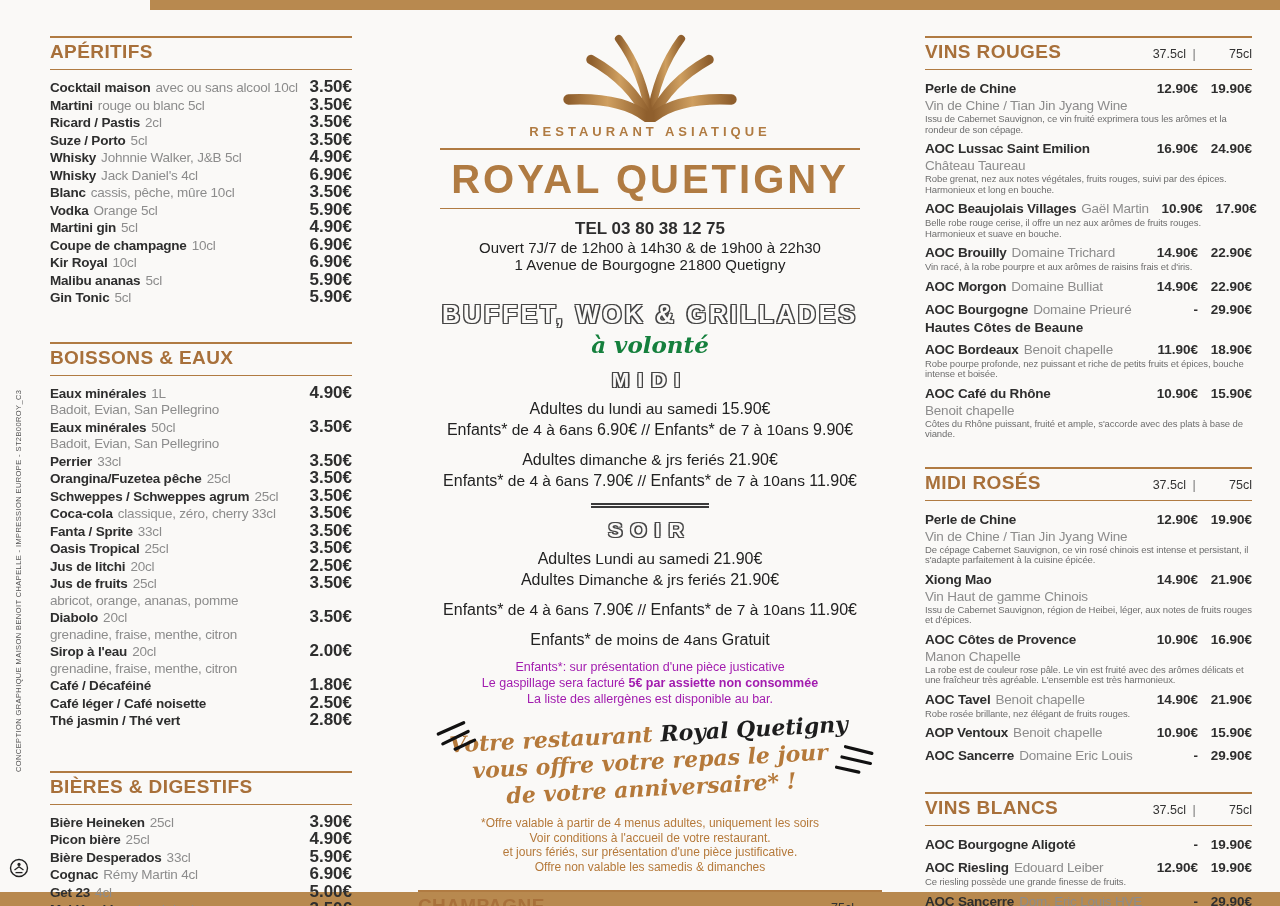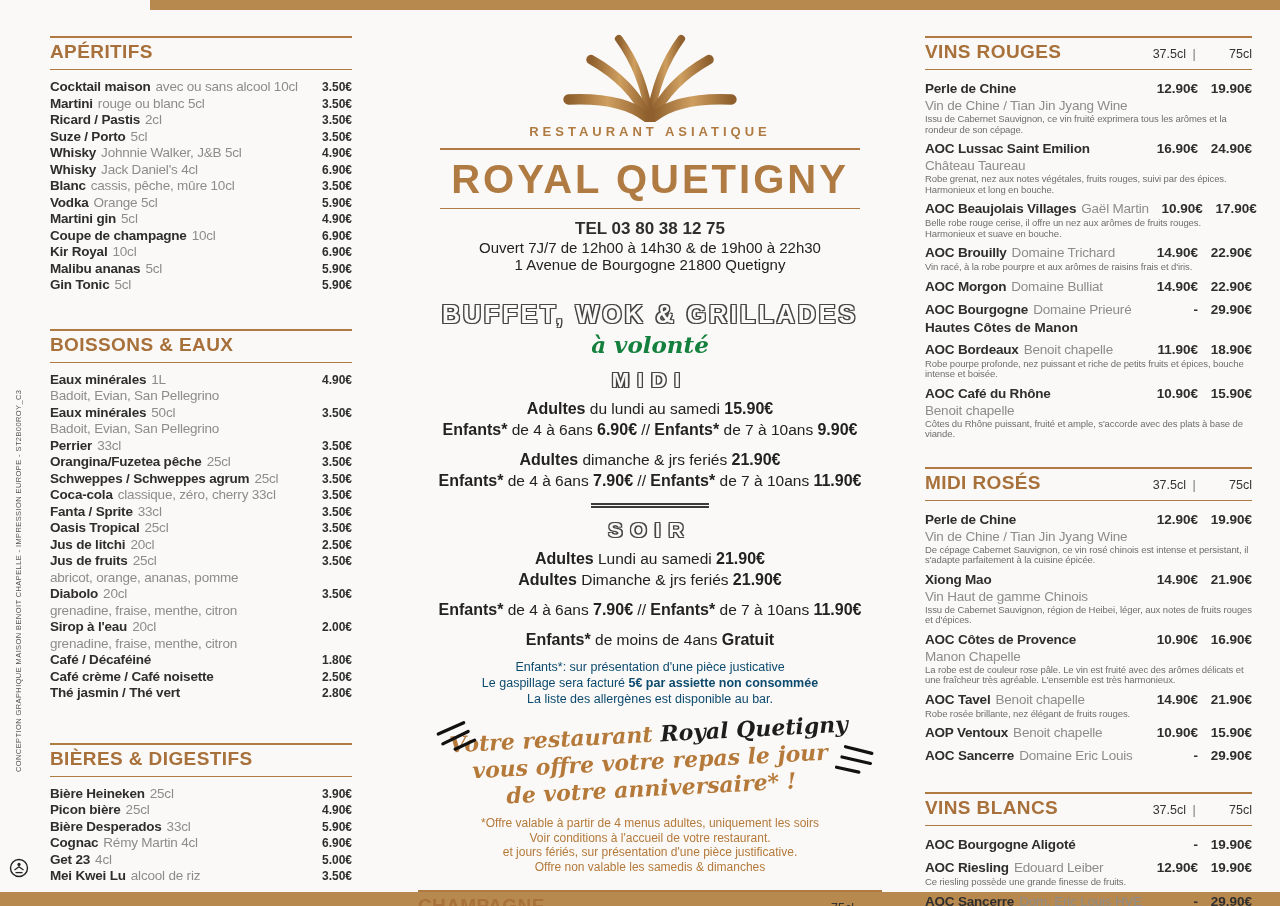--- a/index.html
+++ b/index.html
@@ -24,21 +24,21 @@
   .sec-head { display:flex; justify-content:space-between; align-items:flex-end; }
   .sizes { display:flex; align-items:center; font-size:12.5px; color:#333; padding-bottom:8px; }
   .sizes .sz { width:50px; text-align:right; }
   .sizes .pipe { width:16px; text-align:center; color:#777; }
 
   
   .items { padding-top:9px; }
   .item-line { display:flex; align-items:baseline; line-height:16.5px; white-space:nowrap; }
   .iname { font-weight:700; font-size:13.5px; letter-spacing:-.2px; }
   .idetail { color:#8c8c8c; font-size:13.5px; margin-left:5px; letter-spacing:-.2px; }
-  .iprice { margin-left:auto; font-weight:700; font-size:12px; flex:none;text-align:center; }
+  .iprice { margin-left:auto; font-weight:700; font-size:17px; flex:none;text-align:center; }
   .isub { color:#8c8c8c; font-size:13.5px; line-height:16.5px; letter-spacing:-.2px; }
   .sec-ap { margin-bottom:35px; }
   .sec-bo { margin-bottom:41px; }
 
   
   .wines { padding-top:10px; }
   .wine { margin-bottom:5px; }
   .wline { display:flex; align-items:flex-start; line-height:18px; }
   .wname { font-weight:700; font-size:13.5px; white-space:nowrap; letter-spacing:-.2px; }
   .wprod { color:#8c8c8c; font-size:13.5px; margin-left:5px; white-space:nowrap; letter-spacing:-.2px; }
@@ -54,24 +54,24 @@
   .brand-sub { color:#b07b42; font-size:13px; letter-spacing:4px; font-weight:600; }
   .brand-rule { width:420px; margin:9px auto; height:1.5px; background:#b07b42; }
   .brand-title { color:#b07b42; font-size:40px; font-weight:600; letter-spacing:3px; line-height:40px; }
   .tel { font-size:17px; font-weight:700; margin-top:10px; }
   .hours, .addr { font-size:15px; line-height:17px; color:#222; }
   .outline { color:#fbfaf8; font-weight:800; text-shadow:-1.3px -1.3px 0 #454545, 1.3px -1.3px 0 #454545, -1.3px 1.3px 0 #454545, 1.3px 1.3px 0 #454545; }
   .buffet-title { font-size:25px; letter-spacing:3px; margin-top:27px; }
   .volonte { font-family:"DejaVu Serif", serif; font-style:italic; font-weight:700; color:#15803d; font-size:23px; margin-top:2px; }
   .midi-title, .soir-title { font-size:21px; letter-spacing:8px; margin:10px 0 6px 0; }
   .pline { font-size:15.5px; line-height:21px; color:#222; }
-  .pline .b { font-weight:700; font-size:16px; }
+  .pline .b { font-weight:400; font-size:16px; }
   .gap8 { margin-bottom:9px; }
   .dsep { width:118px; margin:12px auto 4px auto; border-top:2px solid #3a3a3a; border-bottom:2px solid #3a3a3a; height:5px; }
-  .note { font-size:12.5px; line-height:16px; color:#0c4a6e; }
+  .note { font-size:12.5px; line-height:16px; color:#a21caf; }
   .note .b { font-weight:700; }
   .anniv { position:relative; margin-top:14px; transform:rotate(-3deg); font-family:"DejaVu Serif", serif; font-style:italic; font-weight:700; color:#b5793a; font-size:22px; line-height:27px; }
   .anniv .black { color:#1d1d1d; }
   .stroke-left { position:absolute; left:18px; top:-12px; }
   .stroke-right { position:absolute; right:6px; top:32px; }
   .offer { margin-top:14px; color:#b5793a; font-size:12px; line-height:14.5px; }
   .champ { text-align:left; margin-top:16px; }
   .champ .sec-head .sz-single { font-size:12.5px; color:#333; padding:0 28px 8px 0; }
 </style>
 </head>
@@ -332,21 +332,21 @@
           <div class="item-line">
             <span class="iname">Café / Décaféiné</span>
 
             <span class="iprice">1.80€</span>
           </div>
 
         </div>
 
         <div class="item">
           <div class="item-line">
-            <span class="iname">Café crème / Café noisette</span>
+            <span class="iname">Café léger / Café noisette</span>
 
             <span class="iprice">2.50€</span>
           </div>
 
         </div>
 
         <div class="item">
           <div class="item-line">
             <span class="iname">Thé jasmin / Thé vert</span>
 
@@ -586,21 +586,21 @@
         </div>
 
         <div class="wine">
           <div class="wline">
             <span class="wname">AOC Bourgogne</span>
             <span class="wprod">Domaine Prieuré</span>
             <span class="spacer"></span>
             <span class="wp">-</span>
             <span class="wp">29.90€</span>
           </div>
-          <div class="wsubb">Hautes Côtes de Manon</div>
+          <div class="wsubb">Hautes Côtes de Beaune</div>
 
         </div>
 
         <div class="wine">
           <div class="wline">
             <span class="wname">AOC Bordeaux</span>
             <span class="wprod">Benoit chapelle</span>
             <span class="spacer"></span>
             <span class="wp">11.90€</span>
             <span class="wp">18.90€</span>

